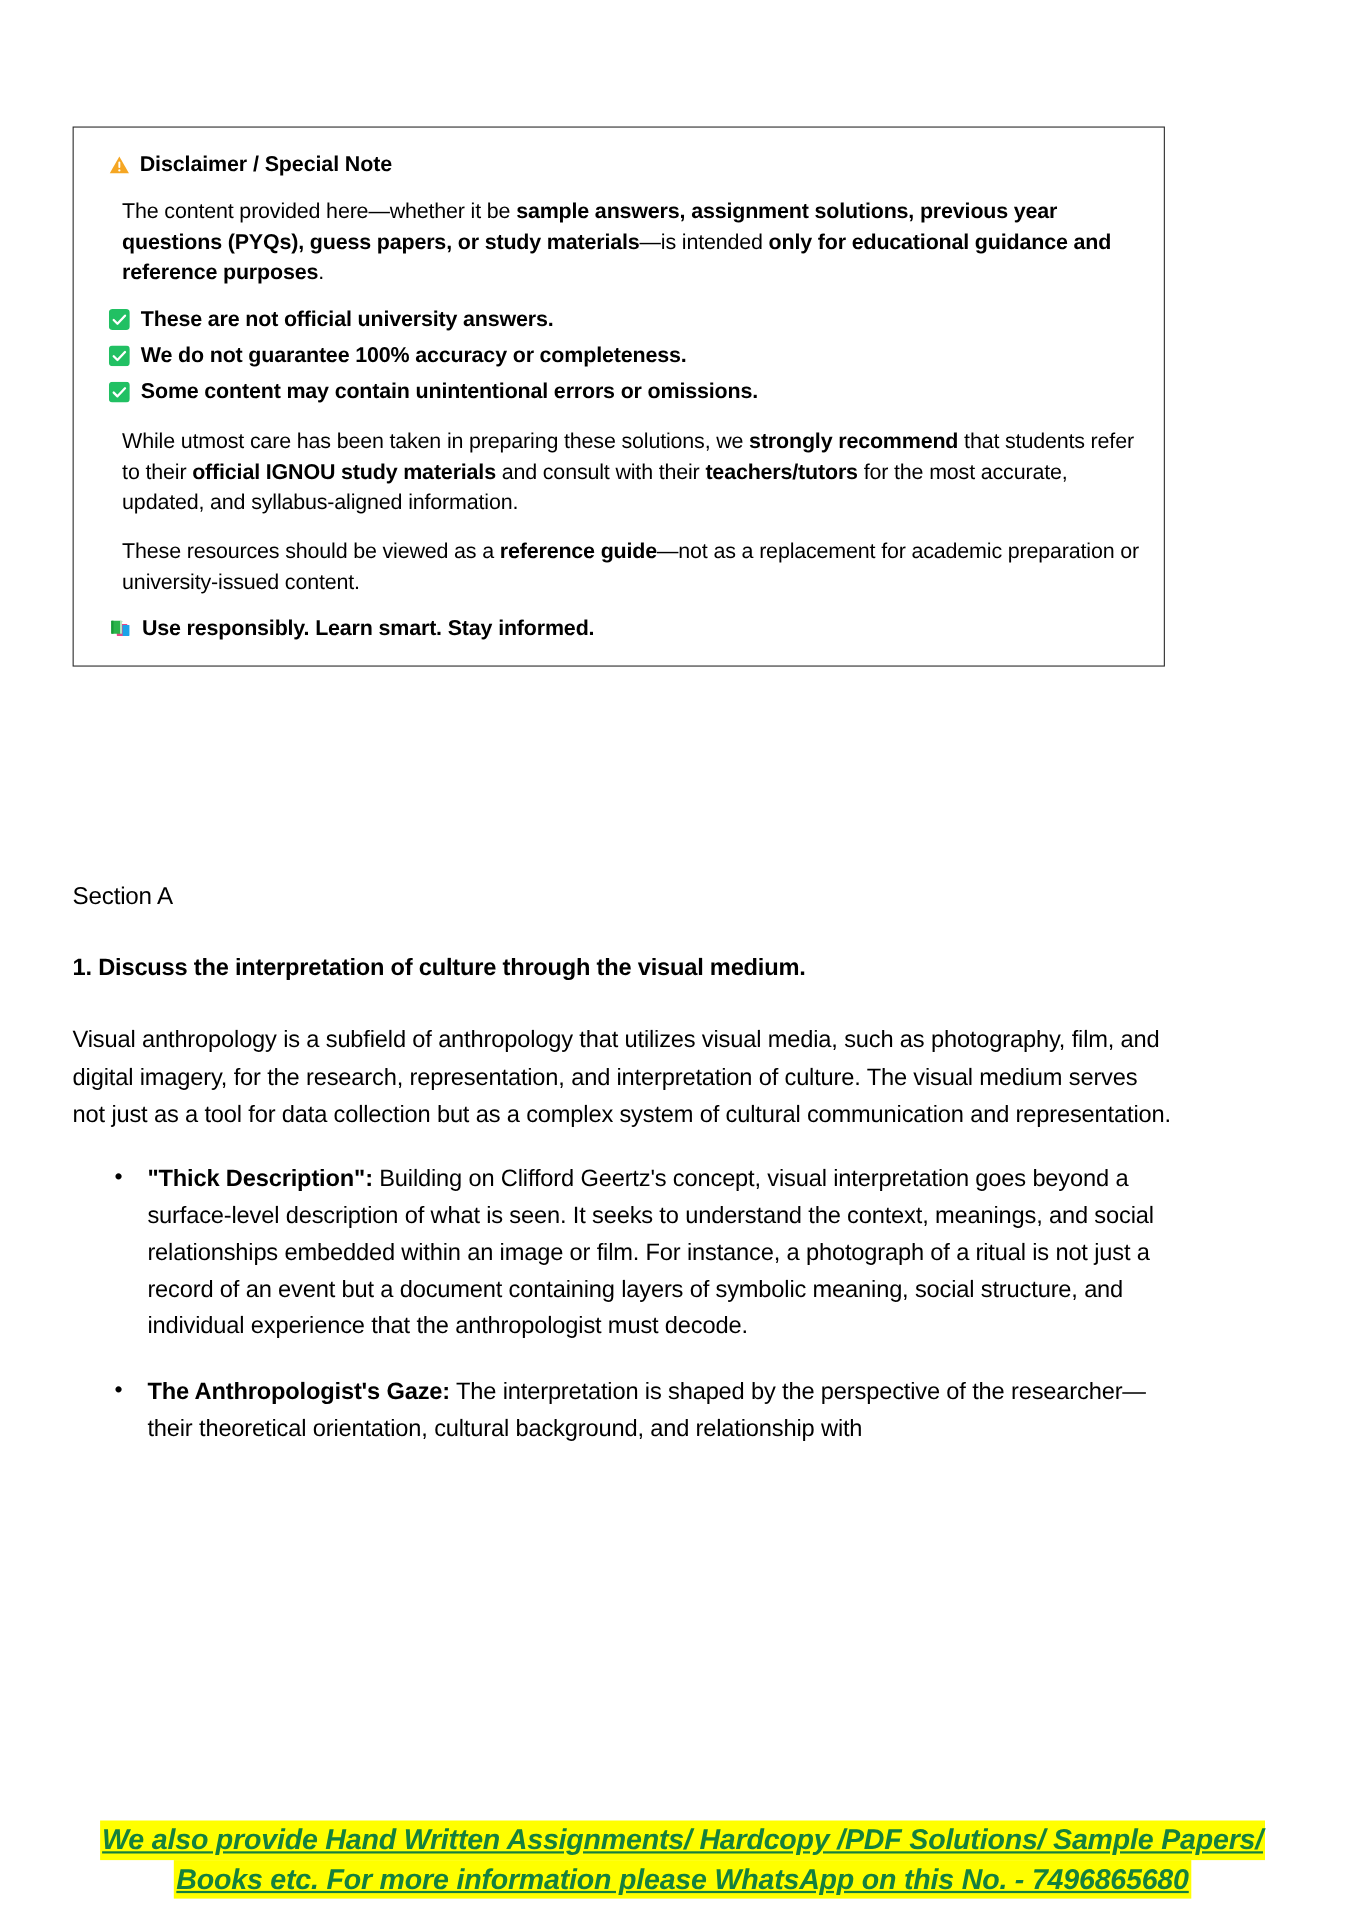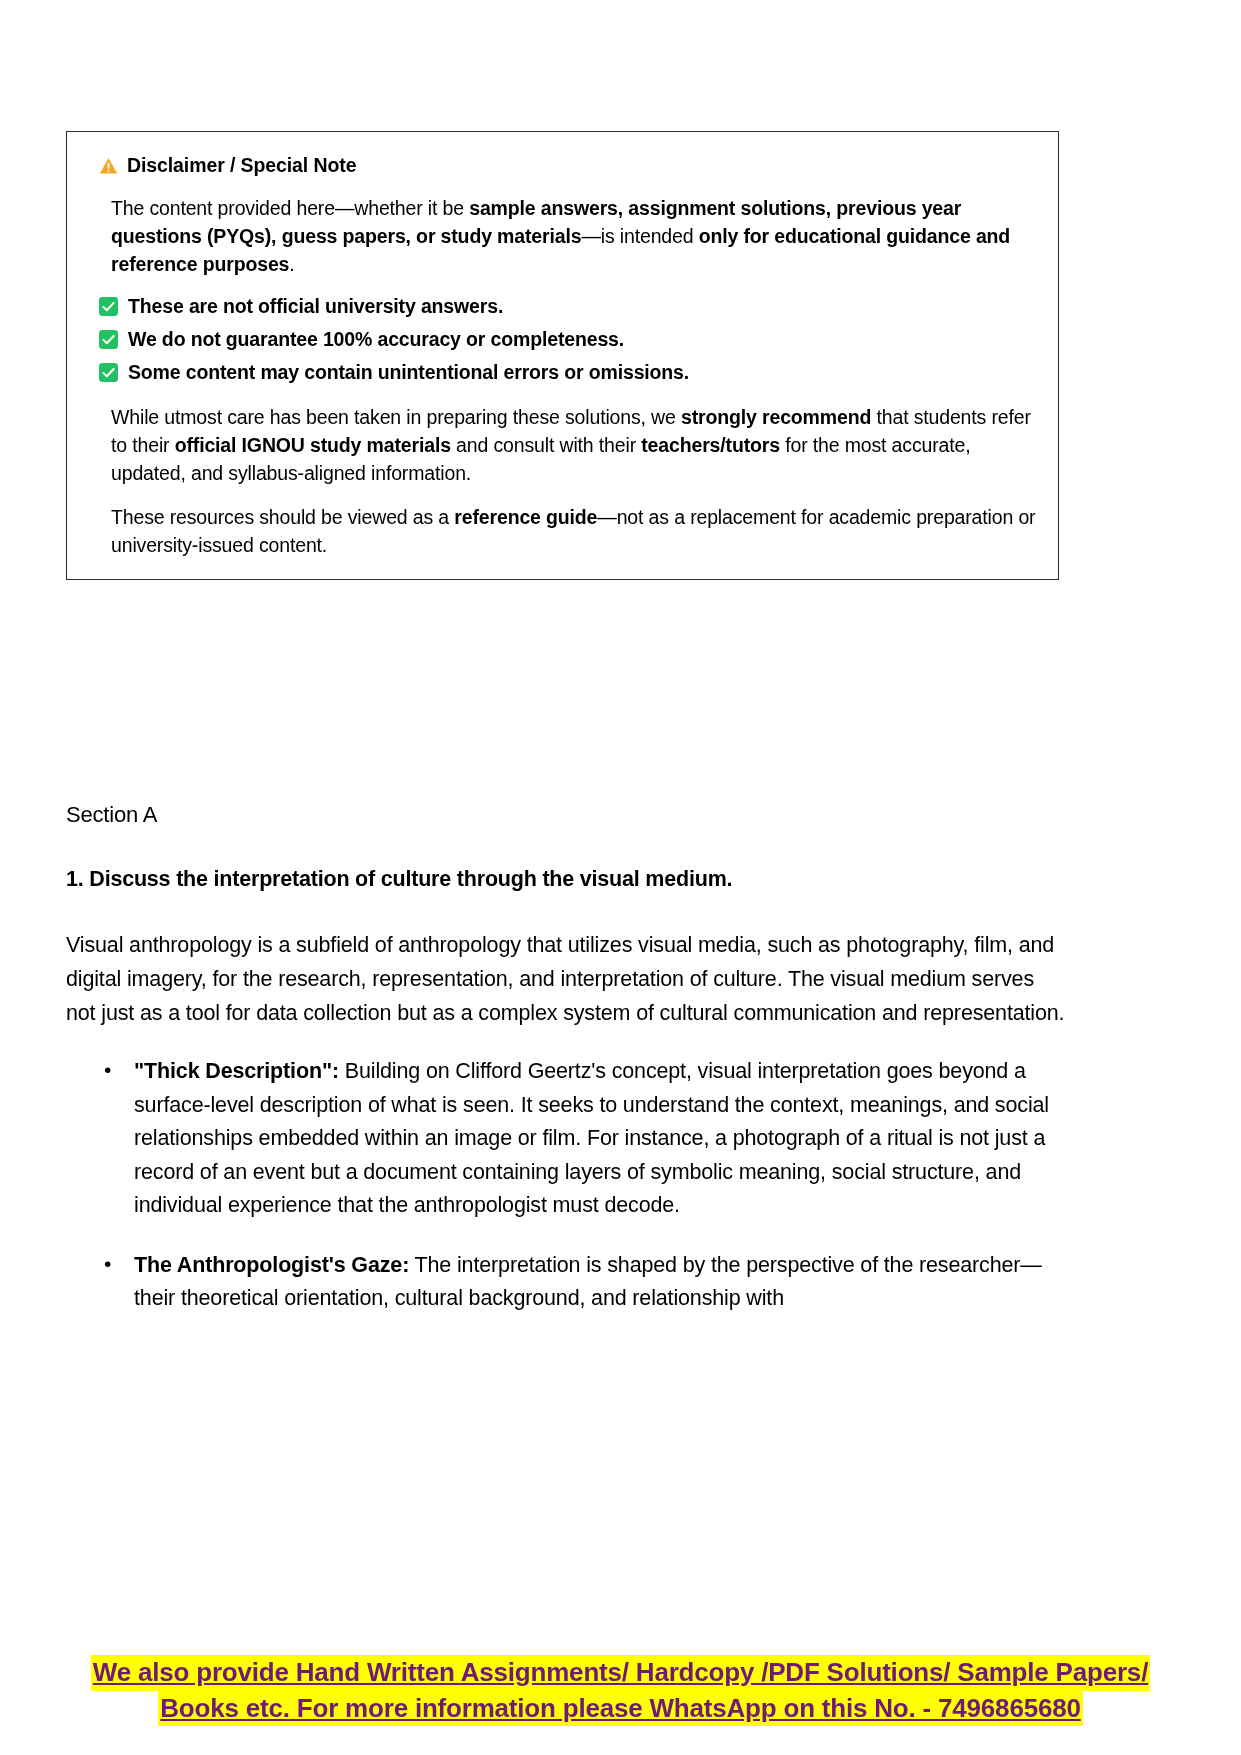--- a/index.html
+++ b/index.html
@@ -21,21 +21,21 @@
     left: 0; top: 0;
     width: 1241px;
     height: 1755px;
     background: #ffffff;
   }
 
   
   .disclaimer-box {
     position: absolute;
     left: 66px;
-    top: 131px;
+    top: 115px;
     width: 993px;
     box-sizing: border-box;
     border: 1.5px solid #2b2b2b;
     background: #ffffff;
     padding: 20px 22px 20px 20px;
   }
 
   .disc-title {
     display: flex;
     align-items: center;
@@ -147,22 +147,23 @@
   .footer {
     position: absolute;
     left: 0;
     top: 1655px;
     width: 1241px;
     text-align: center;
   }
   .footer-line {
     display: inline-block;
     background: #ffff00;
-    color: #701a75;
-    font-weight: bold;
+    color: #15803d;
+    font-weight: bold;
+    font-style: italic;
     text-decoration: underline;
     font-size: 26px;
     line-height: 1.37;
     letter-spacing: -0.2px;
     padding: 0 2px;
   }
 </style>
 </head>
 <body>
 
@@ -203,20 +204,30 @@
           <path d="M4.6 10.4 L8.2 14 L15.4 6.3" fill="none" stroke="#ffffff" stroke-width="2.2" stroke-linecap="round" stroke-linejoin="round"></path>
         </svg>
         <span class="check-text">Some content may contain unintentional errors or omissions.</span>
       </div>
     </div>
 
     <p class="disc-p"><span>While utmost care has been taken in preparing these solutions, we </span><b>strongly recommend</b><span> that students refer to their </span><b>official IGNOU study materials</b><span> and consult with their </span><b>teachers/tutors</b><span> for the most accurate, updated, and syllabus-aligned information.</span></p>
 
     <p class="disc-p"><span>These resources should be viewed as a </span><b>reference guide</b><span>—not as a replacement for academic preparation or university-issued content.</span></p>
 
+    <div class="final-row">
+      <svg class="books-icon" viewBox="0 0 22 20">
+        <rect x="7.5" y="5.5" width="10" height="11.5" rx="0.6" fill="#e8458a"></rect>
+        <rect x="13" y="6.5" width="6.6" height="10.5" rx="0.6" fill="#1aa3e8"></rect>
+        <rect x="2.2" y="2.4" width="10.3" height="12.4" rx="0.6" fill="#2bb34a"></rect>
+        <rect x="2.2" y="2.4" width="2.1" height="12.4" fill="#189a38"></rect>
+        <rect x="10.6" y="2.4" width="1.9" height="12.4" fill="#ffffff" opacity="0.65"></rect>
+      </svg>
+      <span class="final-text">Use responsibly. Learn smart. Stay informed.</span>
+    </div>
 
   </div>
 
   <div class="content">
 
     <div class="sec-head">Section A</div>
 
     <div class="q-head">1. Discuss the interpretation of culture through the visual medium.</div>
 
     <p class="body-p">Visual anthropology is a subfield of anthropology that utilizes visual media, such as photography, film, and digital imagery, for the research, representation, and interpretation of culture. The visual medium serves not just as a tool for data collection but as a complex system of cultural communication and representation.</p>

